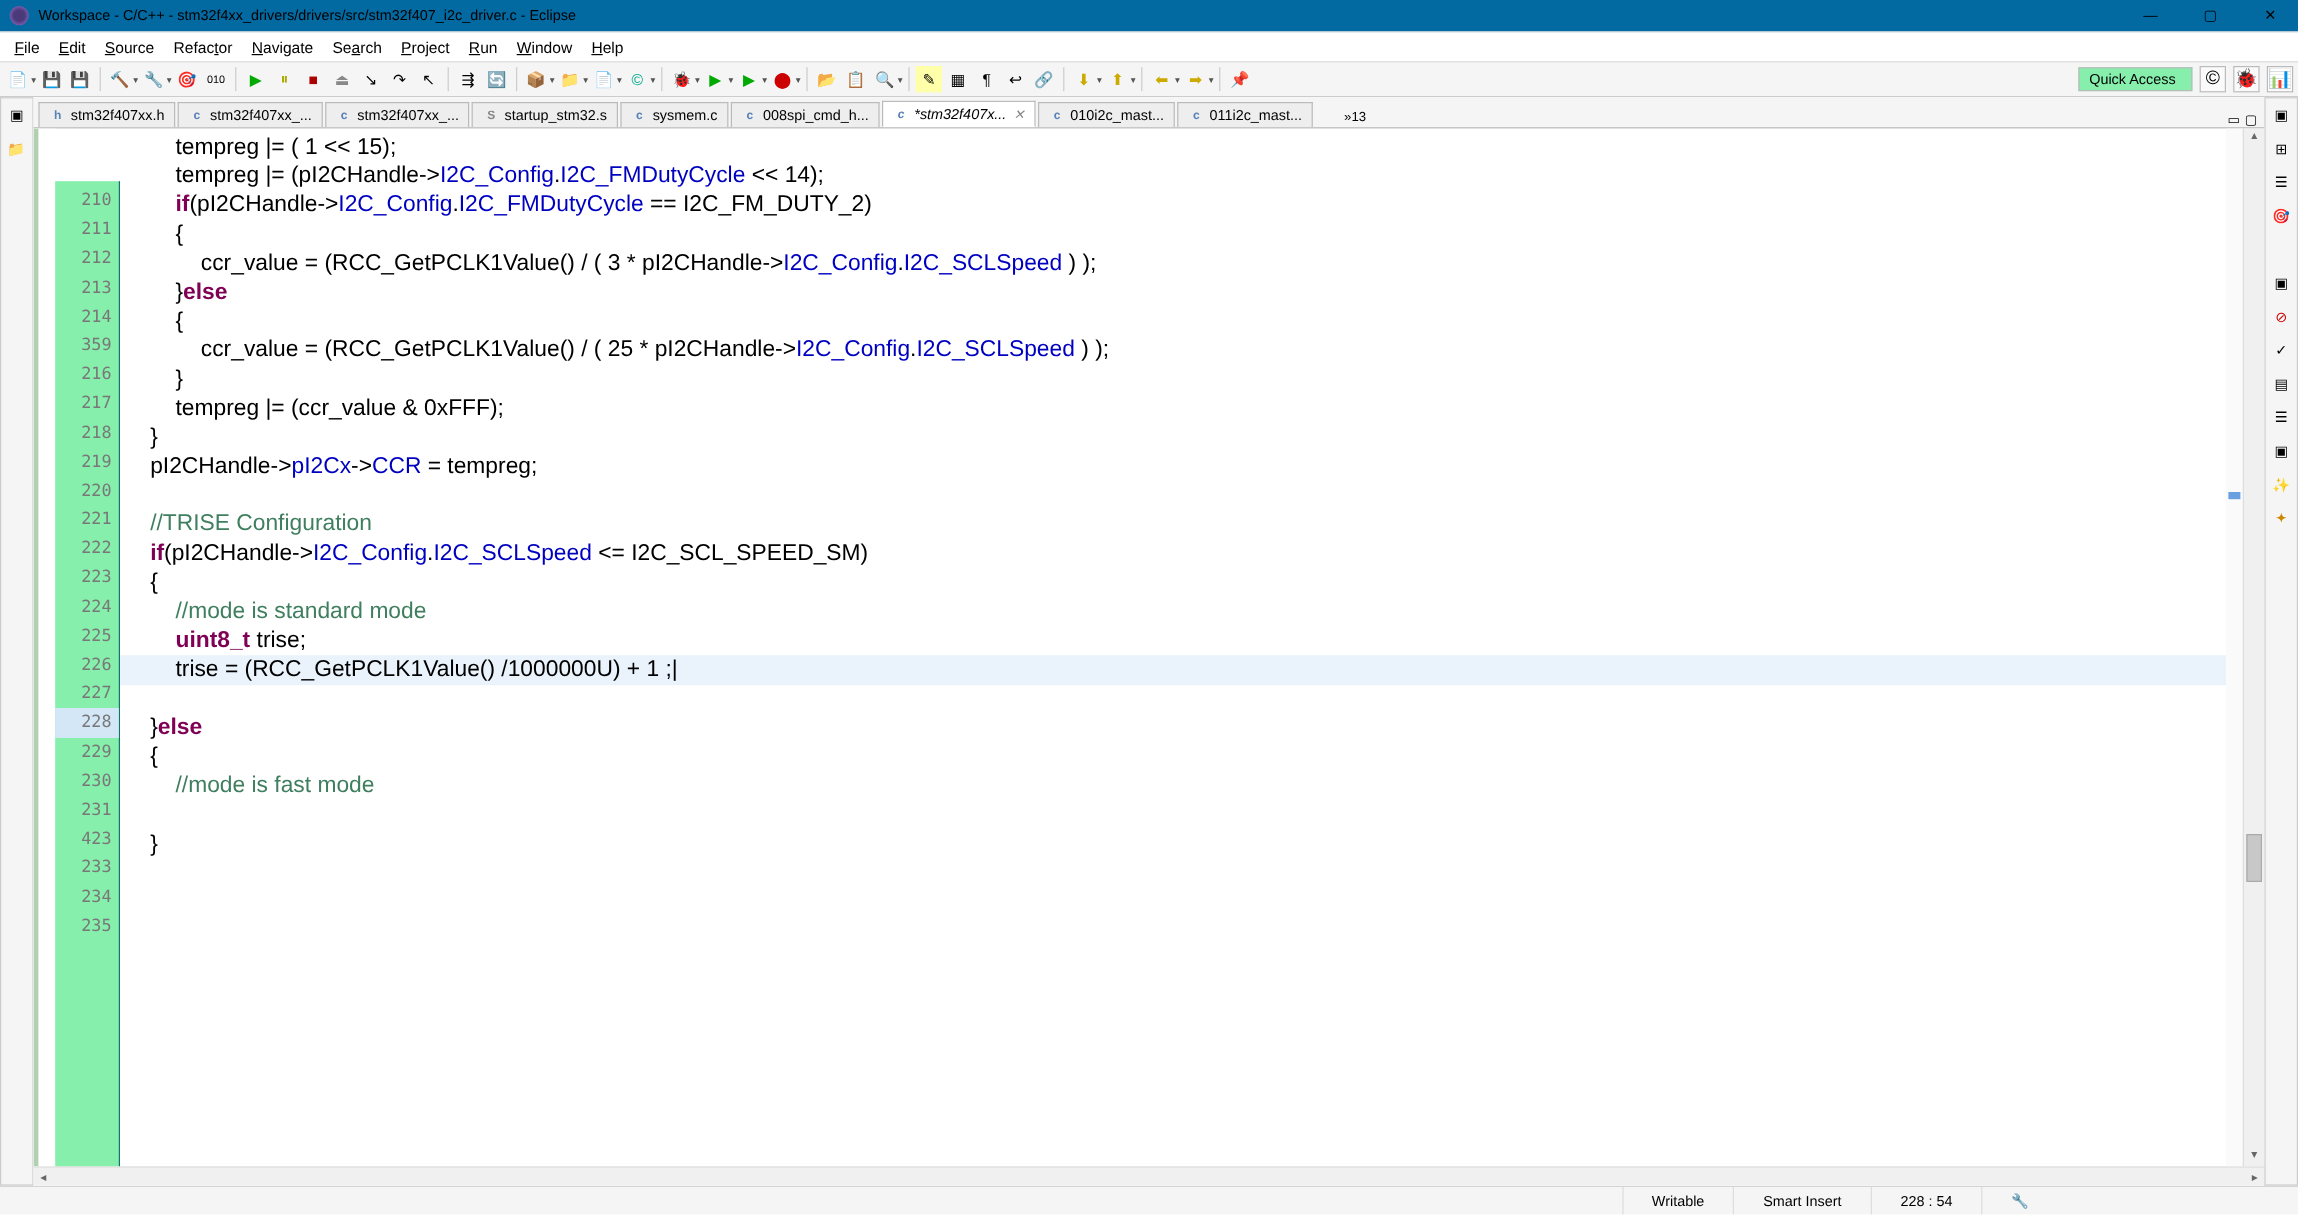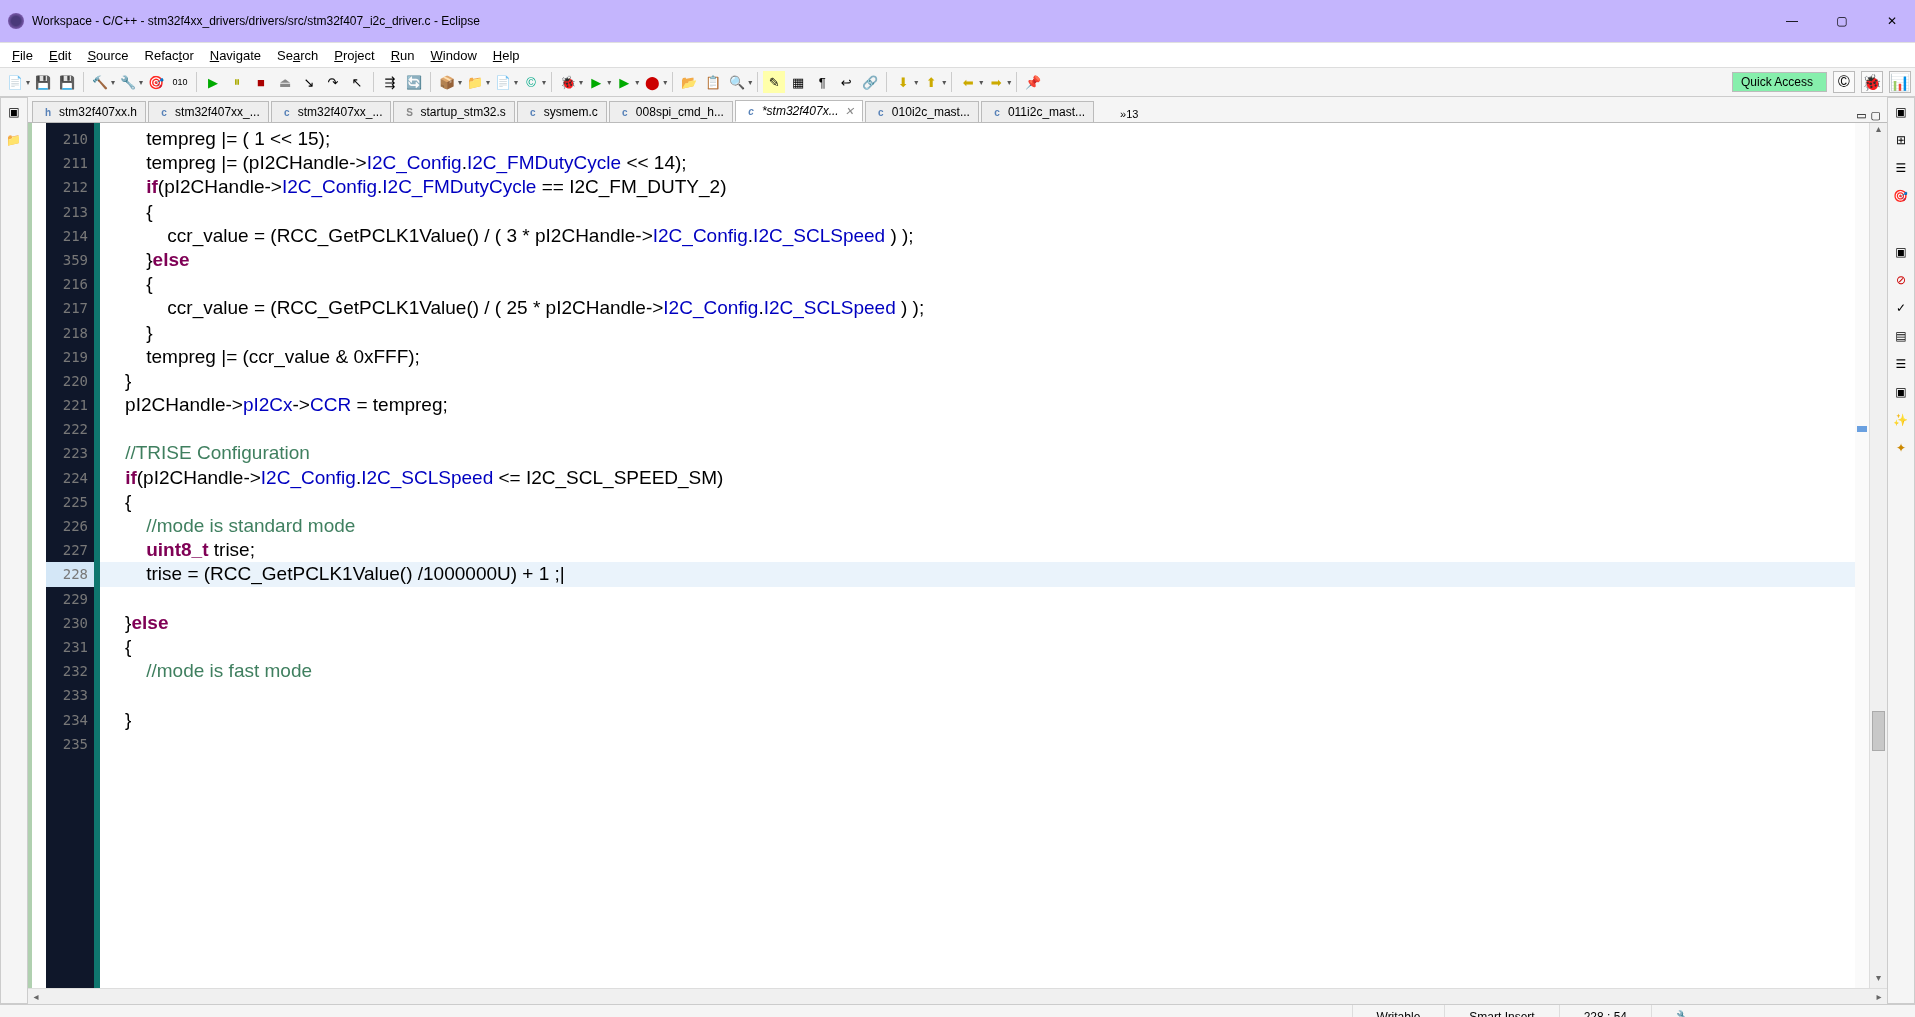--- a/index.html
+++ b/index.html
@@ -1,18 +1,18 @@
 <!DOCTYPE html>
 <html><head>
 <meta charset="utf-8">
 <style>
 * { margin: 0; padding: 0; box-sizing: border-box; font-family: "Segoe UI", Tahoma, sans-serif; }
 body { background: #fff; overflow: hidden; width: 1915px; height: 1017px; }
 
-.titlebar { height: 43px; background: #c4b5fd; display: flex; align-items: center; padding: 0 8px; border-bottom: 1px solid #e0e0e0; }
+.titlebar { height: 27px; background: #0369a1; display: flex; align-items: center; padding: 0 8px; border-bottom: 1px solid #e0e0e0; }
 .titlebar .app-icon { width: 16px; height: 16px; margin-right: 8px; background: radial-gradient(circle, #4a3a7a 40%, #7a5aaa 70%); border-radius: 50%; }
 .titlebar .title-text { flex: 1; font-size: 12px; color: #000; }
 .titlebar .win-controls { display: flex; gap: 20px; }
 .titlebar .win-btn { width: 30px; height: 20px; display: flex; align-items: center; justify-content: center; font-size: 12px; cursor: pointer; }
 
 .menubar { height: 24px; display: flex; align-items: center; padding: 0 4px; background: #fff; }
 .menubar .menu-item { padding: 2px 8px; font-size: 13px; cursor: pointer; }
 .menubar .menu-item .ul { text-decoration: underline; }
 
 .toolbar { height: 30px; display: flex; align-items: center; padding: 2px 4px; background: #f5f5f5; border-top: 1px solid #ddd; border-bottom: 1px solid #ccc; gap: 2px; }
@@ -29,21 +29,21 @@
 .editor-area { flex: 1; display: flex; flex-direction: column; background: #fff; }
 .tabbar { height: 26px; display: flex; align-items: flex-end; background: #f5f5f5; border-bottom: 1px solid #bbb; padding-left: 4px; overflow: hidden; }
 .tab { display: flex; align-items: center; padding: 3px 8px; font-size: 12px; border: 1px solid #bbb; border-bottom: none; margin-right: 2px; background: #eee; cursor: pointer; white-space: nowrap; }
 .tab.active { background: #fff; border-bottom: 1px solid #fff; font-style: italic; }
 .tab .tab-icon { width: 14px; height: 14px; margin-right: 4px; display: inline-flex; align-items: center; justify-content: center; font-size: 10px; }
 .tab .close-x { margin-left: 6px; font-size: 11px; color: #888; }
 .tabbar .overflow { margin-left: 20px; font-size: 11px; padding: 2px 4px; }
 .tabbar .tab-controls { margin-left: auto; display: flex; gap: 4px; padding-right: 6px; font-size: 11px; }
 
 .code-container { flex: 1; display: flex; overflow: hidden; position: relative; }
-.gutter { background: #0f172a; border-right: 6px solid #0f766e; width: 54px; padding-top: 4px; }
+.gutter { background: #86efac; border-right: 1px solid #0f766e; width: 54px; padding-top: 4px; margin-top: 44px; }
 .gutter .ln { height: 24.2px; font-size: 14px; font-family: Consolas, monospace; color: #787878; text-align: right; padding-right: 6px; line-height: 24.2px; }
 .gutter .ln.current { background: #d4e7f7; }
 .marker-col { width: 18px; border-left: 4px solid #b0d0b0; background: #fff; }
 .marker-col .mk { height: 24.2px; }
 
 .code-lines { flex: 1; font-family: Consolas, "Courier New", monospace; font-size: 19px; padding-top: 4px; white-space: pre; overflow: hidden; }
 .code-lines .cl { height: 24.2px; line-height: 24.2px; padding-left: 4px; }
 .code-lines .cl.current { background: #eaf3fb; }
 .kw { color: #7f0055; font-weight: bold; }
 .typ { color: #7f0055; font-weight: bold; }
@@ -265,21 +265,21 @@
           <div class="ln">222</div>
           <div class="ln">223</div>
           <div class="ln">224</div>
           <div class="ln">225</div>
           <div class="ln">226</div>
           <div class="ln">227</div>
           <div class="ln current">228</div>
           <div class="ln">229</div>
           <div class="ln">230</div>
           <div class="ln">231</div>
-          <div class="ln">232</div>
+          <div class="ln">423</div>
           <div class="ln">233</div>
           <div class="ln">234</div>
           <div class="ln">235</div>
         </div>
       <div class="code-lines" id="code-lines"><div class="cl">        tempreg |= ( 1 &lt;&lt; 15);</div><div class="cl">        tempreg |= (pI2CHandle-&gt;<span class="mem">I2C_Config</span>.<span class="mem">I2C_FMDutyCycle</span> &lt;&lt; 14);</div><div class="cl">        <span class="kw">if</span>(pI2CHandle-&gt;<span class="mem">I2C_Config</span>.<span class="mem">I2C_FMDutyCycle</span> == I2C_FM_DUTY_2)</div><div class="cl">        {</div><div class="cl">            ccr_value = (RCC_GetPCLK1Value() / ( 3 * pI2CHandle-&gt;<span class="mem">I2C_Config</span>.<span class="mem">I2C_SCLSpeed</span> ) );</div><div class="cl">        }<span class="kw">else</span></div><div class="cl">        {</div><div class="cl">            ccr_value = (RCC_GetPCLK1Value() / ( 25 * pI2CHandle-&gt;<span class="mem">I2C_Config</span>.<span class="mem">I2C_SCLSpeed</span> ) );</div><div class="cl">        }</div><div class="cl">        tempreg |= (ccr_value &amp; 0xFFF);</div><div class="cl">    }</div><div class="cl">    pI2CHandle-&gt;<span class="mem">pI2Cx</span>-&gt;<span class="mem">CCR</span> = tempreg;</div><div class="cl"></div><div class="cl">    <span class="cmt">//TRISE Configuration</span></div><div class="cl">    <span class="kw">if</span>(pI2CHandle-&gt;<span class="mem">I2C_Config</span>.<span class="mem">I2C_SCLSpeed</span> &lt;= I2C_SCL_SPEED_SM)</div><div class="cl">    {</div><div class="cl">        <span class="cmt">//mode is standard mode</span></div><div class="cl">        <span class="typ">uint8_t</span> trise;</div><div class="cl current">        trise = (RCC_GetPCLK1Value() /1000000U) + 1 ;|</div><div class="cl"></div><div class="cl">    }<span class="kw">else</span></div><div class="cl">    {</div><div class="cl">        <span class="cmt">//mode is fast mode</span></div><div class="cl"></div><div class="cl">    }</div><div class="cl"></div></div>
       <div class="overview-ruler">
         <div class="mark-blue"></div>
       </div>
       <div class="vscroll">
         <div class="arrow up">▴</div>

